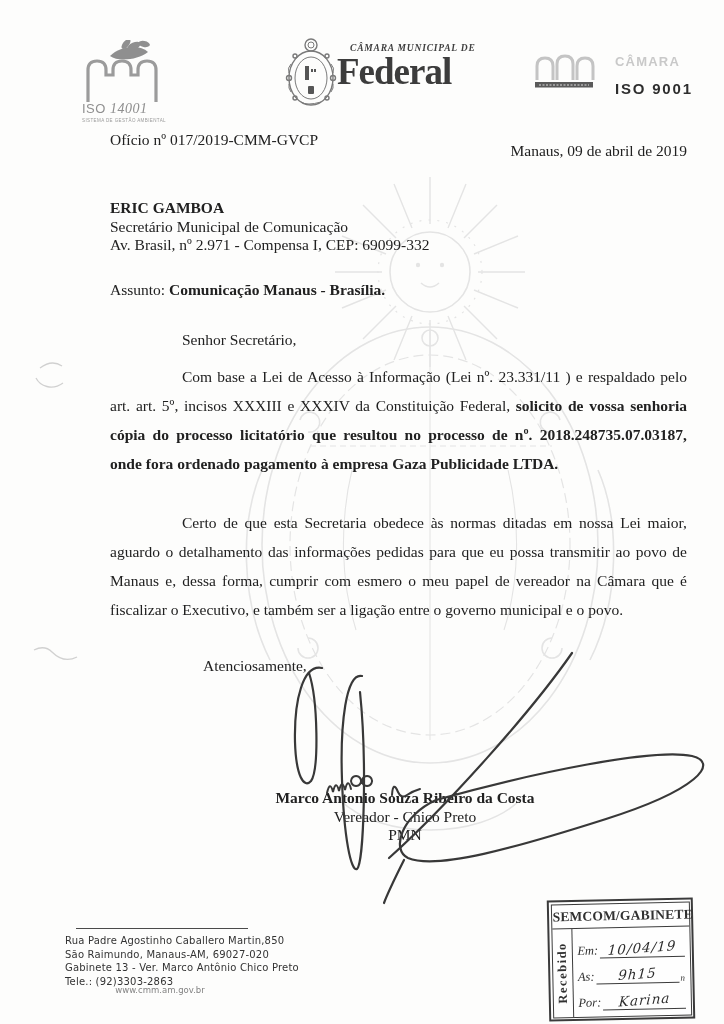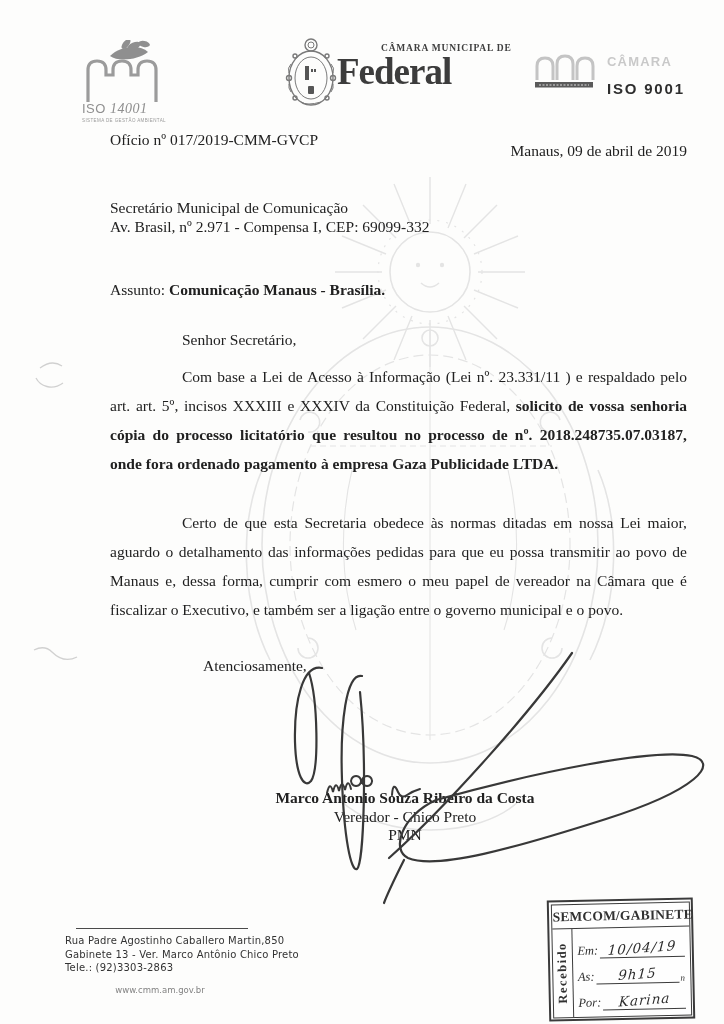--- a/index.html
+++ b/index.html
@@ -11,23 +11,23 @@
   .abs{position:absolute;margin:0;}
   svg{display:block;}
 
   
   .logo-left{left:82px;top:40px;width:118px;}
   .iso14001-line{font:13px "Liberation Sans",sans-serif;color:#8f8f8f;margin-top:-3px;letter-spacing:.5px;}
   .iso14001-line i{font-family:"Liberation Serif",serif;font-size:14px;}
   .tiny-line{font-size:4.5px;color:#9a9a9a;letter-spacing:.4px;font-family:"Liberation Sans",sans-serif;margin-top:1px;}
   .crest{left:283px;top:36px;}
   .logo-center-text{left:337px;top:44px;line-height:1;}
-  .cm-top{font-weight:bold;font-size:9.5px;letter-spacing:.8px;color:#3f3f3f;margin-left:44px;}
+  .cm-top{font-weight:bold;font-size:9.5px;letter-spacing:.8px;color:#3f3f3f;margin-left:13px;font-style:italic;}
   .cm-name{font-weight:bold;font-size:37px;color:#3c3c3c;letter-spacing:-1px;margin-top:-1px;line-height:1;}
-  .logo-right{left:533px;top:52px;display:flex;align-items:flex-start;gap:10px;}
+  .logo-right{left:533px;top:52px;display:flex;align-items:flex-start;gap:18px;}
   .logo-right-text{line-height:1;padding-top:2px;}
   .cam-light{font:bold 13px "Liberation Sans",sans-serif;color:#c9c9c9;letter-spacing:1.2px;}
   .iso9001{font:bold 15px "Liberation Sans",sans-serif;color:#2e2e2e;letter-spacing:1.8px;margin-top:11px;}
 
   
   .ref{left:110px;top:131px;font-size:15.5px;}
   .dateline{right:37px;top:142px;font-size:15.5px;}
   .recipient{left:110px;top:199px;font-size:15.5px;line-height:18.5px;}
   .bold{font-weight:bold;}
   .subject{left:110px;top:281px;font-size:15.5px;}
@@ -175,20 +175,21 @@
     <div class="logo-right-text">
       <div class="cam-light">CÂMARA</div>
       <div class="iso9001">ISO 9001</div>
     </div>
   </div>
 
   <p class="abs ref">Ofício nº 017/2019-CMM-GVCP</p>
   <p class="abs dateline">Manaus,  09 de abril de 2019</p>
 
   <div class="abs recipient">
+    <div class="bold">ERIC GAMBOA</div>
     <div>Secretário Municipal de Comunicação</div>
     <div>Av. Brasil, nº 2.971 - Compensa I, CEP: 69099-332</div>
   </div>
 
   <p class="abs subject"><span>Assunto: </span><span class="bold">Comunicação Manaus - Brasília.</span></p>
 
   <p class="abs greeting">Senhor Secretário,</p>
 
   <p class="abs para para1"><span>Com base a Lei de Acesso à Informação (Lei nº. 23.331/11 ) e respaldado pelo art. art. 5º, incisos XXXIII e XXXIV da Constituição Federal,</span><span class="bold"> solicito de vossa senhoria cópia do processo licitatório que resultou no processo de nº. 2018.248735.07.03187, onde fora ordenado pagamento à empresa Gaza Publicidade LTDA.</span></p>
 
@@ -198,20 +199,21 @@
 
   <div class="abs signer">
     <div class="bold">Marco Antonio Souza Ribeiro da Costa</div>
     <div>Vereador - Chico Preto</div>
     <div>PMN</div>
   </div>
 
   <div class="abs footer-rule"></div>
   <div class="abs footer-text">
     <div>Rua Padre Agostinho Caballero Martin,850</div>
+    <div>São Raimundo, Manaus-AM, 69027-020</div>
     <div>Gabinete 13 - Ver. Marco Antônio Chico Preto</div>
     <div>Tele.: (92)3303-2863</div>
   </div>
   <div class="abs footer-site">www.cmm.am.gov.br</div>
 
   <div class="abs stamp">
     <div class="stamp-outer">
       <div class="stamp-inner">
         <div class="stamp-header">SEMCOM/GABINETE</div>
         <div class="stamp-body">

